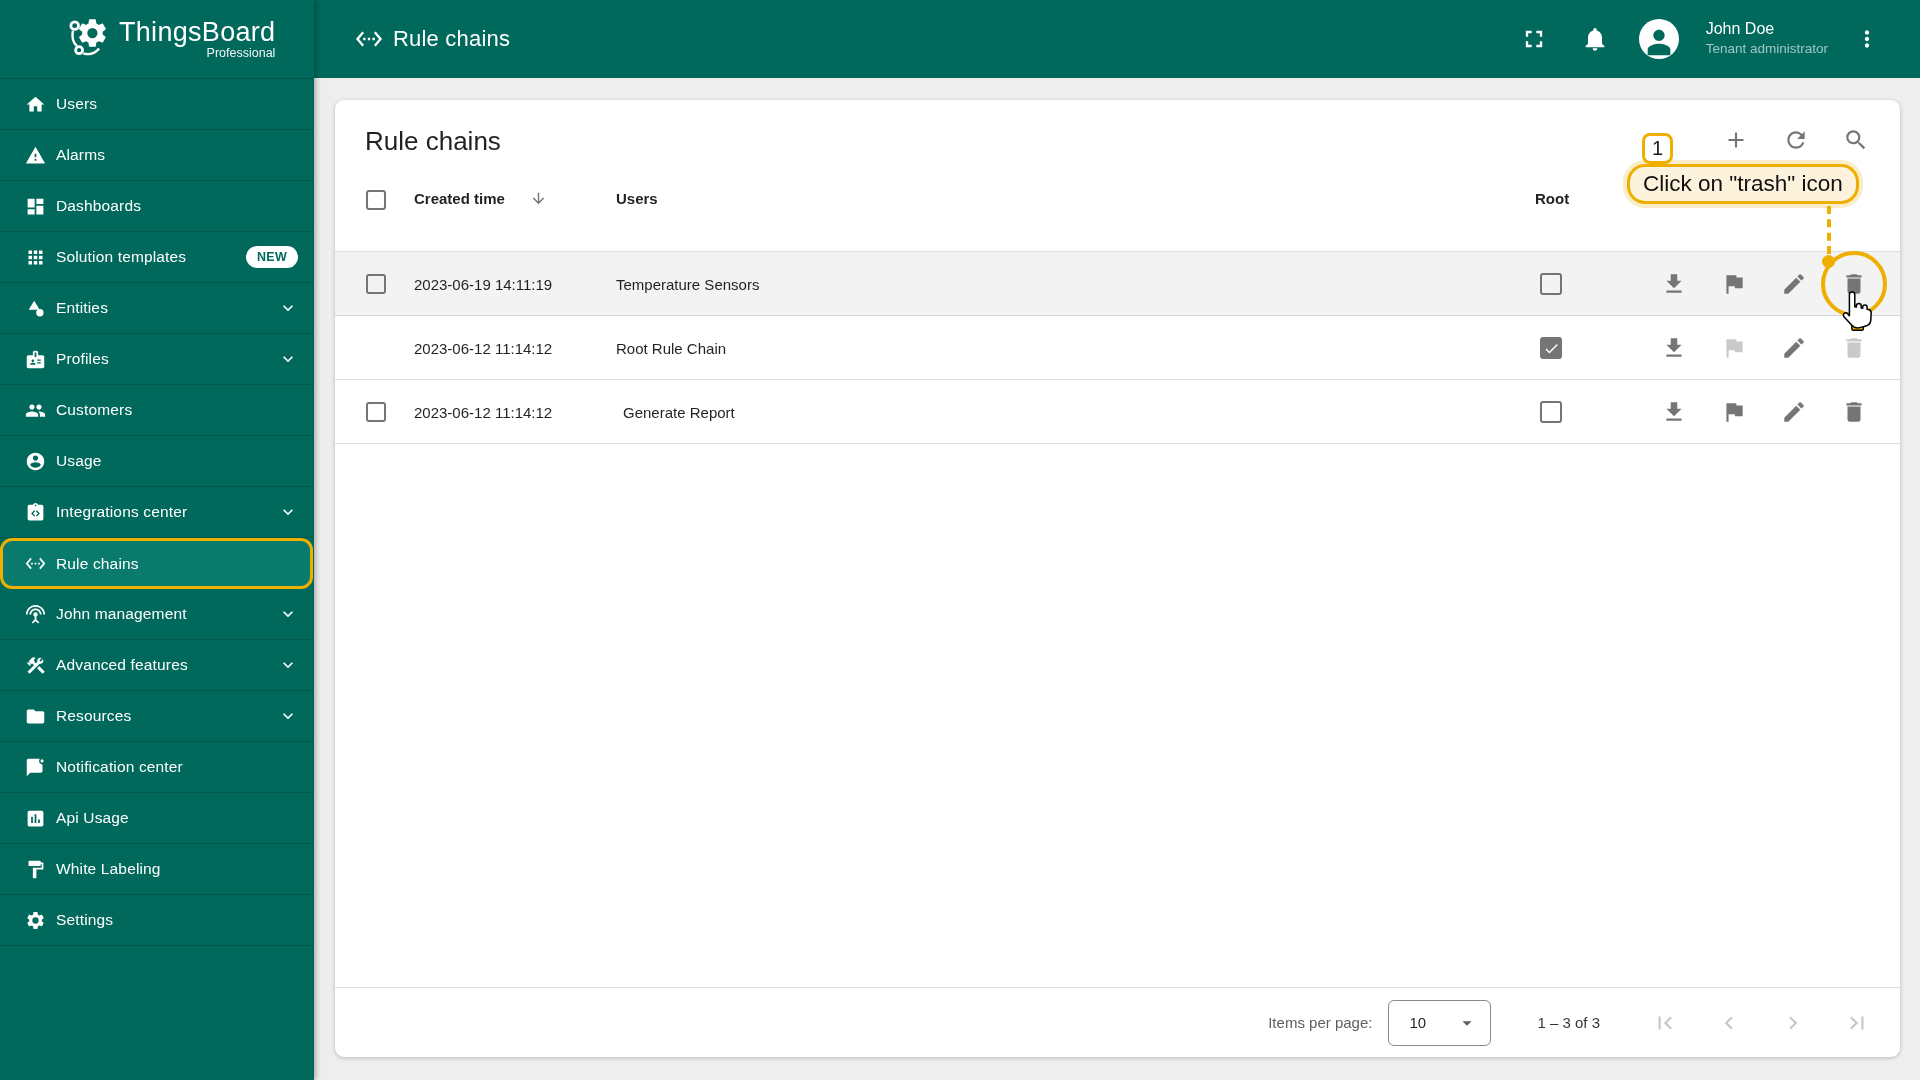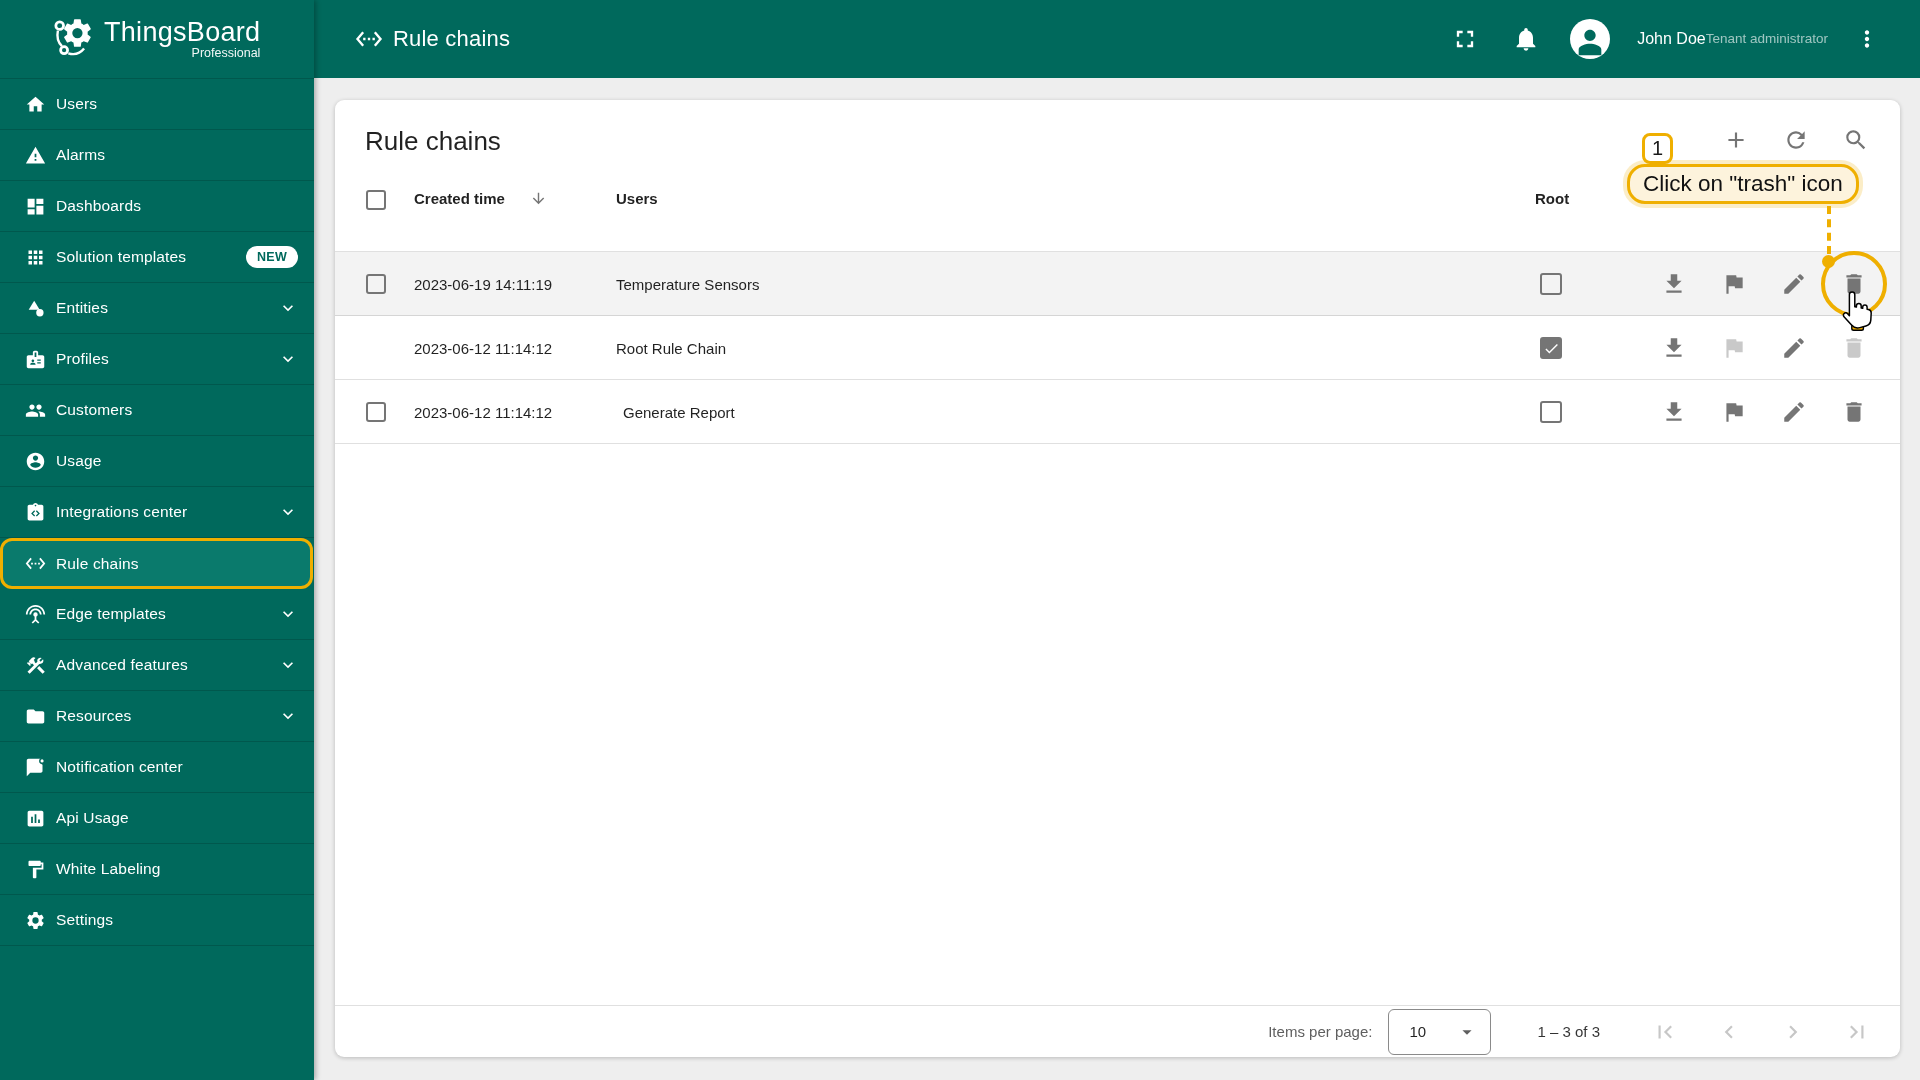--- a/index.html
+++ b/index.html
@@ -2,21 +2,21 @@
 <html><head>
 <meta charset="utf-8">
 <style>
   * { box-sizing: border-box; }
   html,body { margin:0; padding:0; width:1920px; height:1080px; overflow:hidden;
     font-family:"Liberation Sans", sans-serif; background:#EEEEEE; position:relative; }
 
   
   .sidebar { position:absolute; left:0; top:0; width:314px; height:1080px;
     background:#00695C; color:#fff; z-index:4; box-shadow:2px 0 5px rgba(0,0,0,0.28); }
-  .logo { height:78px; display:flex; align-items:center; padding-left:52px; }
+  .logo { height:78px; display:flex; align-items:center; padding-left:52px;margin-left:15px; }
   .logo-text { display:flex; flex-direction:column; align-items:flex-end; margin-left:8px; }
   .logo-name { font-size:27px; font-weight:400; letter-spacing:0.3px; line-height:28px; }
   .logo-edition { font-size:12.5px; font-weight:400; opacity:0.95; margin-top:0px; }
   .menu { border-top:1px solid rgba(0,0,0,0.16); }
   .mi { height:51px; display:flex; align-items:center; padding:0 16px 0 23px;
     border-bottom:1px solid rgba(0,0,0,0.16); cursor:pointer; position:relative; }
   .mi-ic { width:24px; height:24px; display:flex; align-items:center; justify-content:center; flex:0 0 24px; }
   .mi-ic svg { width:21px; height:21px; fill:#fff; }
   .mi-label { margin-left:9px; font-size:15.5px; font-weight:500; letter-spacing:0.15px; }
   .mi-chevron { margin-left:auto; width:20px; height:20px; }
@@ -32,21 +32,21 @@
   .tb-crumb-ic { margin-left:41px; width:28px; height:28px; }
   .tb-crumb-ic svg { width:28px; height:28px; fill:#fff; }
   .tb-title { font-size:22px; font-weight:400; margin-left:10px; letter-spacing:0.2px; }
   .tb-right { margin-left:auto; display:flex; align-items:center; padding-right:40px; }
   .tb-icbtn { width:28px; height:28px; cursor:pointer; }
   .tb-icbtn svg { width:28px; height:28px; fill:#fff; }
   .tb-bell { margin-left:33px; }
   .avatar { margin-left:30px; width:40px; height:40px; border-radius:50%; background:#fff;
     display:flex; align-items:center; justify-content:center; overflow:hidden; cursor:pointer; }
   .avatar svg { width:34px; height:34px; fill:#00695C; margin-top:4px; }
-  .user-block { margin-left:27px; display:flex; flex-direction:row; line-height:20px; cursor:pointer; }
+  .user-block { margin-left:27px; display:flex; flex-direction:column; line-height:20px; cursor:pointer; }
   .user-name { font-size:16px; }
   .user-role { font-size:13.5px; color:rgba(255,255,255,0.62); }
   .kebab { margin-left:26px; width:26px; height:26px; cursor:pointer; }
   .kebab svg { width:26px; height:26px; fill:#fff; }
 
   
   .card { position:absolute; left:335px; top:100px; width:1565px; height:957px; background:#fff;
     border-radius:9px; box-shadow:0 1px 4px rgba(0,0,0,0.22); z-index:1; }
   .card-title { position:absolute; left:30px; top:26px; font-size:26px; color:rgba(0,0,0,0.87); }
   .toolbar { position:absolute; top:27px; right:31px; display:flex; gap:34px; }
@@ -68,21 +68,21 @@
   .cb.checked { background:#757575; border-color:#757575; display:flex; align-items:center; justify-content:center; }
   .cb.checked svg { width:17px; height:17px; fill:#fff; }
   .cb.ghost { visibility:hidden; }
   .rootcb { width:22px; height:22px; }
 
   .actions { position:absolute; right:33px; top:0; height:64px; display:flex; align-items:center; gap:34px; }
   .abtn { width:26px; height:26px; cursor:pointer; }
   .abtn svg { width:26px; height:26px; fill:#757575; }
   .abtn.dis svg { fill:#C9C9C9; }
 
-  .tfoot { position:absolute; left:0; right:0; bottom:0; height:52px; border-top:1px solid rgba(0,0,0,0.12);
+  .tfoot { position:absolute; left:0; right:0; bottom:0; height:70px; border-top:1px solid rgba(0,0,0,0.12);
     display:flex; align-items:center; justify-content:flex-end; padding-right:30px; }
   .ipp-label { font-size:15px; color:#5F5F5F; }
   .ipp-select { margin-left:16px; width:103px; height:46px; border:1px solid #8A8A8A; border-radius:6px;
     display:flex; align-items:center; padding:0 12px 0 20px; cursor:pointer; }
   .ipp-value { font-size:15px; color:rgba(0,0,0,0.87); }
   .ipp-caret { margin-left:auto; width:22px; height:22px; }
   .ipp-caret svg { width:22px; height:22px; fill:#5F5F5F; }
   .range { margin-left:46px; font-size:15px; color:rgba(0,0,0,0.8); }
   .pager { margin-left:52px; display:flex; align-items:center; gap:38px; }
   .pbtn { width:26px; height:26px; }
@@ -225,21 +225,21 @@
         </span>
       <span class="mi-label">Rule chains</span>
     </div>
 
     <div class="mi">
       <span class="mi-ic">
           <svg viewBox="0 0 24 24">
             <path d="M12 1C5.93 1 1 5.93 1 12h2c0-4.97 4.03-9 9-9s9 4.03 9 9h2c0-6.07-4.93-11-11-11zm0 4c-3.87 0-7 3.13-7 7h2c0-2.76 2.24-5 5-5s5 2.24 5 5h2c0-3.87-3.13-7-7-7zm1 9.29c.88-.39 1.5-1.26 1.5-2.29a2.5 2.5 0 0 0-5 0c0 1.02.62 1.9 1.5 2.29v3.3L7.59 21 9 22.41l3-3 3 3L16.41 21 13 17.59v-3.3z"></path>
           </svg>
         </span>
-      <span class="mi-label">Edge templates</span>
+      <span class="mi-label">John management</span>
       <span class="mi-chevron"><svg viewBox="0 0 24 24">
             <path d="M16.59 8.59 12 13.17 7.41 8.59 6 10l6 6 6-6z"></path>
           </svg></span>
     </div>
 
     <div class="mi">
       <span class="mi-ic">
           <svg viewBox="0 0 24 24">
             <path d="M13.78 15.17l2.47-2.47 6.37 6.37-2.47 2.47zM17.5 10c1.93 0 3.5-1.57 3.5-3.5 0-.58-.16-1.12-.41-1.6l-2.7 2.7-1.49-1.49 2.7-2.7a3.45 3.45 0 0 0-1.6-.41C15.57 3 14 4.57 14 6.5c0 .41.08.8.21 1.16l-1.85 1.85-1.78-1.78.71-.71-1.41-1.41L12 3.49a3 3 0 0 0-4.24 0L4.22 7.03l1.41 1.41H2.81l-.71.71 3.54 3.54.71-.71V9.15l1.41 1.41.71-.71 1.78 1.78-7.41 7.41 2.47 2.47L16.34 10.2c.36.13.75.21 1.16.21z"></path>
           </svg>

